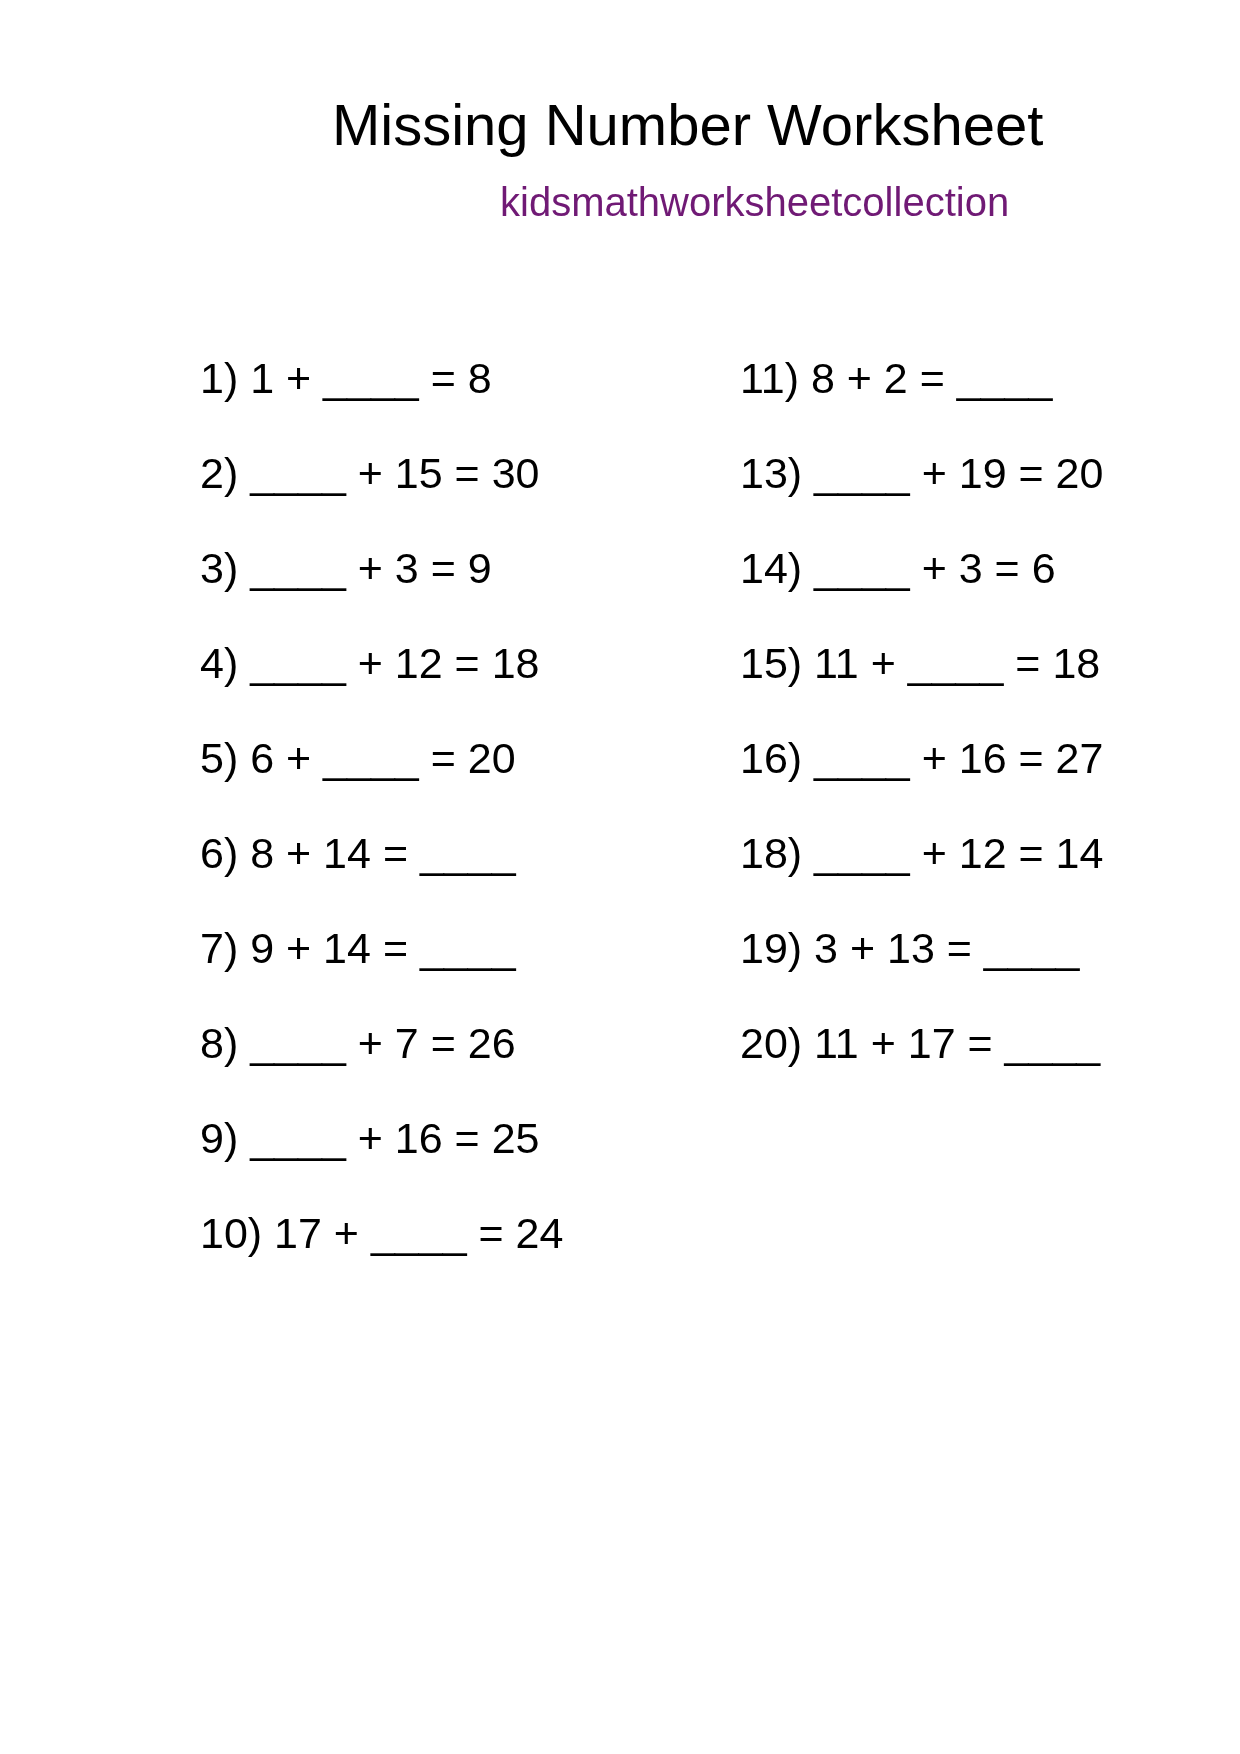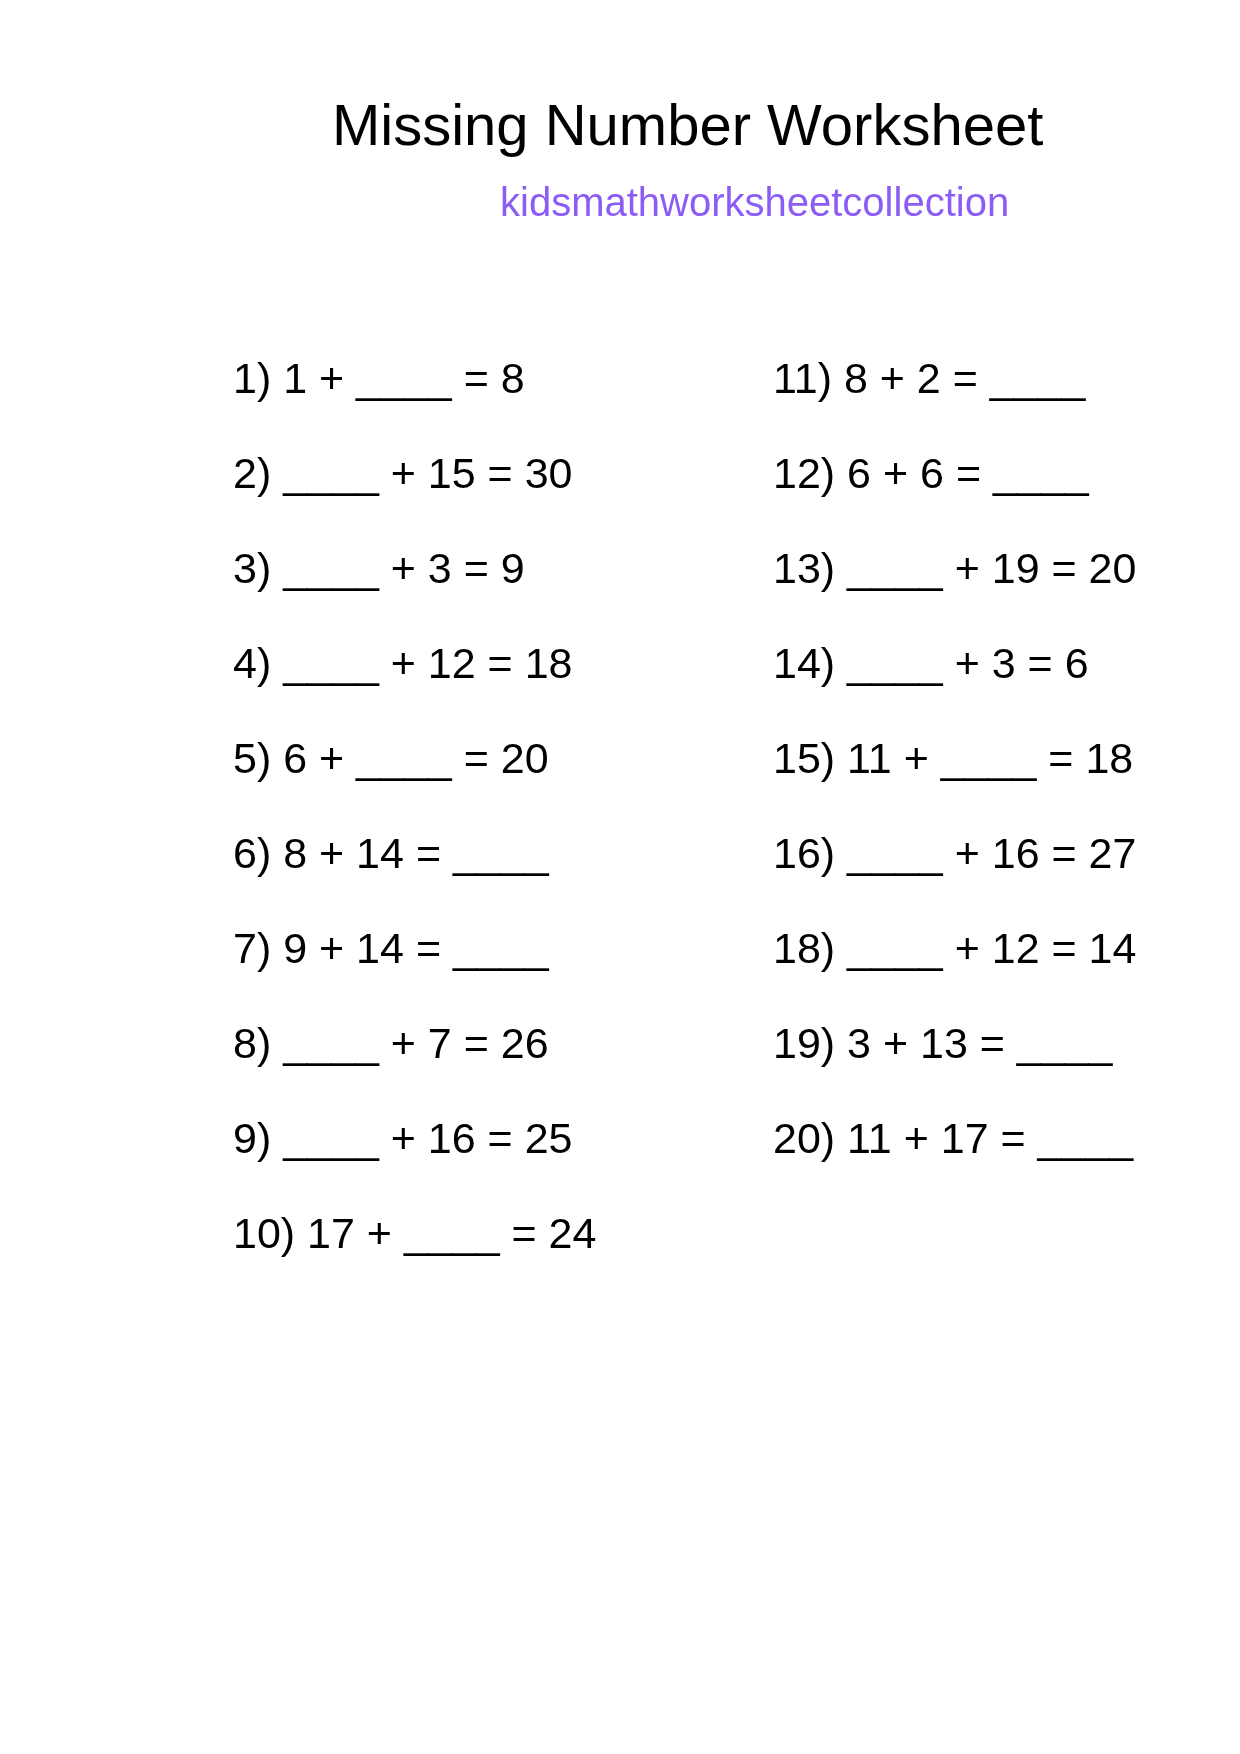--- a/index.html
+++ b/index.html
@@ -1,20 +1,20 @@
 <!DOCTYPE html>
 <html><head>
 <meta charset="utf-8">
 <style>
   html, body { margin: 0; padding: 0; background: #ffffff; }
   body { width: 1240px; height: 1754px; position: relative; overflow: hidden;
          font-family: "Liberation Sans", "DejaVu Sans", sans-serif; color: #000; }
   .title { position: absolute; left: 300px; top: 96px; font-size: 58px; line-height: 1; white-space: nowrap; margin-left: 32px; }
-  .subtitle { position: absolute; left: 500px; top: 182px; font-size: 40px; line-height: 1; color: #8b5cf6; white-space: nowrap; }
-  .col { position: absolute; top: 357px; margin-left: 33px; }
+  .subtitle { position: absolute; left: 500px; top: 182px; font-size: 40px; line-height: 1; color: #701a75; white-space: nowrap; }
+  .col { position: absolute; top: 357px; }
   .col.left { left: 200px; }
   .col.right { left: 740px; }
   .problem { height: 95px; font-size: 43px; line-height: 1; white-space: nowrap; }
 </style>
 </head>
 <body>
 
 <div class="title">Missing Number Worksheet</div>
 <div class="subtitle">kidsmathworksheetcollection</div>
 
@@ -26,21 +26,20 @@
   <div class="problem">5) 6 + ____ = 20</div>
   <div class="problem">6) 8 + 14 = ____</div>
   <div class="problem">7) 9 + 14 = ____</div>
   <div class="problem">8) ____ + 7 = 26</div>
   <div class="problem">9) ____ + 16 = 25</div>
   <div class="problem">10) 17 + ____ = 24</div>
 </div>
 
 <div class="col right">
   <div class="problem">11) 8 + 2 = ____</div>
-  <div class="problem">12) 6 + 6 = ____</div>
   <div class="problem">13) ____ + 19 = 20</div>
   <div class="problem">14) ____ + 3 = 6</div>
   <div class="problem">15) 11 + ____ = 18</div>
   <div class="problem">16) ____ + 16 = 27</div>
   <div class="problem">18) ____ + 12 = 14</div>
   <div class="problem">19) 3 + 13 = ____</div>
   <div class="problem">20) 11 + 17 = ____</div>
 </div>
 
 </body></html>

